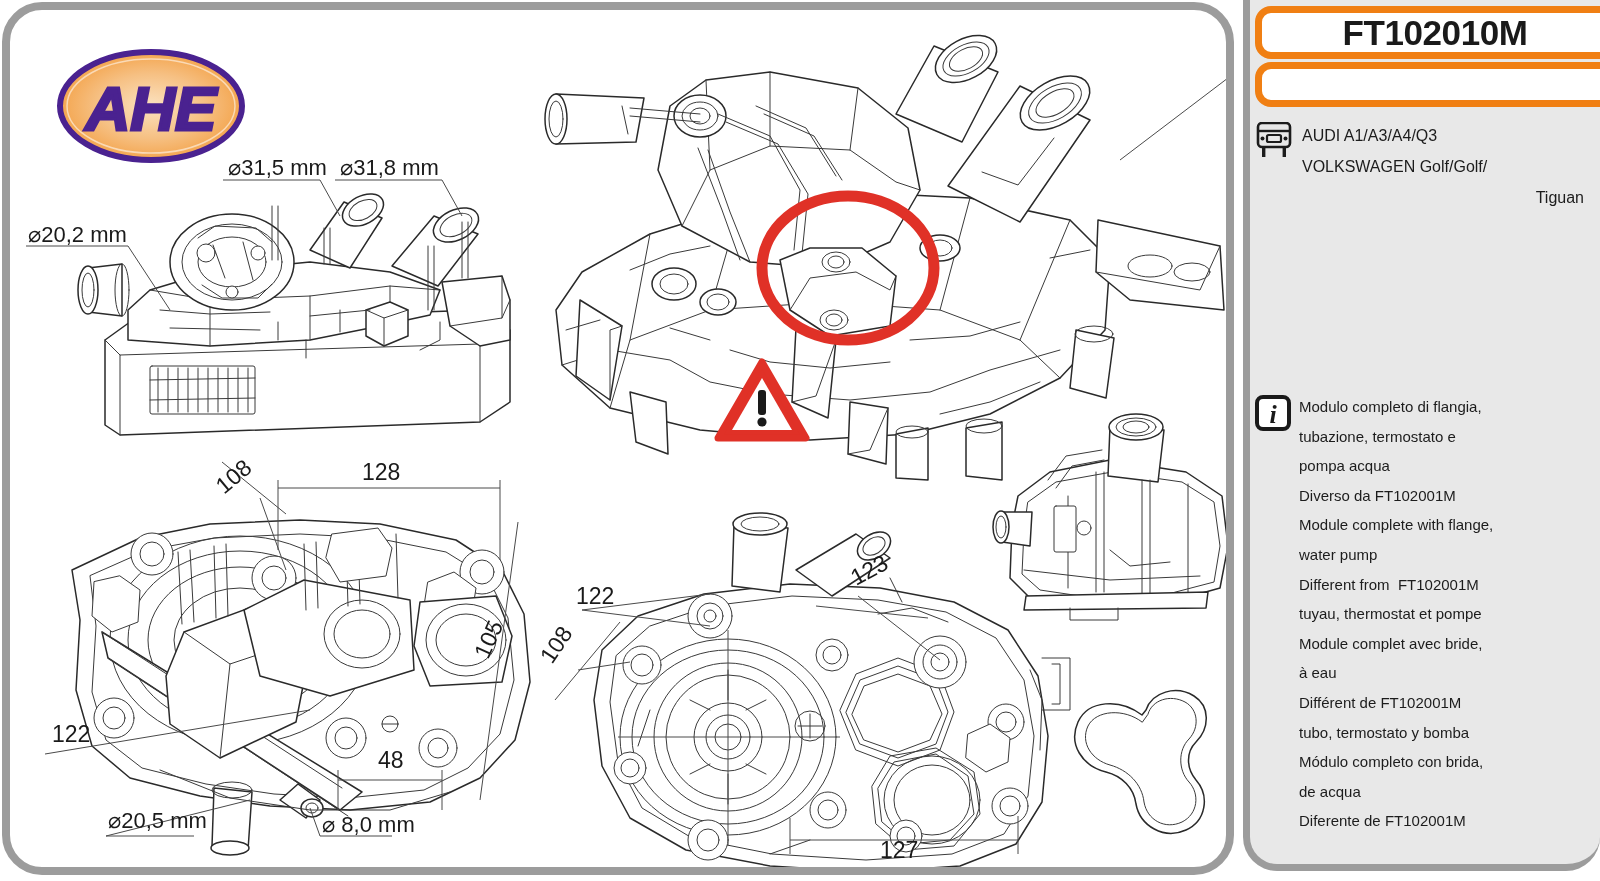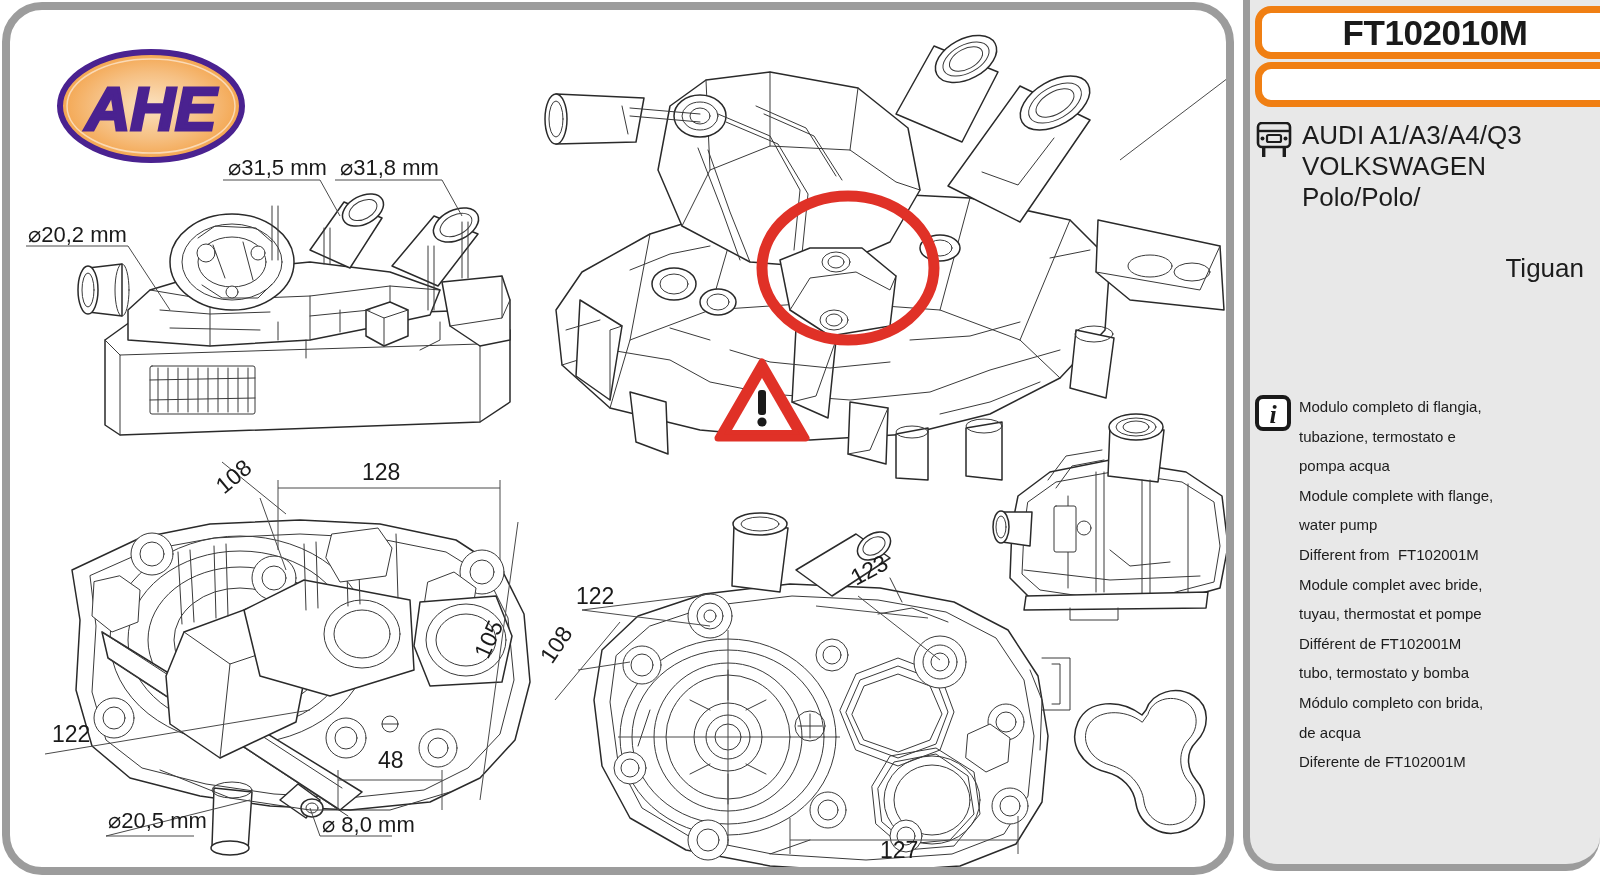--- a/index.html
+++ b/index.html
@@ -88,29 +88,29 @@
     position: absolute;
     left: 12px;
     top: 120px;
     width: 340px;
     display: flex;
     align-items: flex-start;
     gap: 9px;
   }
   #vehicle-icon { flex: 0 0 auto; width: 38px; height: 36px; margin-top: 2px; }
   #vehicle-text {
-    font-size: 26px;
+    font-size: 16px;
     line-height: 31px;
     color: #1c1c1c;
     text-align: right;
     width: 282px;
   }
   #vehicle-text .l { display: block; }
   #vehicle-text .l1, #vehicle-text .l2 { text-align: left; }
-  #vehicle-text .l3 { text-align: right; margin-top: 40px; }
+  #vehicle-text .l3 { text-align: right; }
 
   #desc-row {
     position: absolute;
     left: 12px;
     top: 392px;
     width: 345px;
     display: flex;
     align-items: flex-start;
     gap: 8px;
   }
@@ -594,39 +594,41 @@
         <rect x="3" y="1" width="32" height="24" rx="4" fill="none" stroke="#1c1c1c" stroke-width="2.6"></rect>
         <line x1="4" y1="9" x2="34" y2="9" stroke="#1c1c1c" stroke-width="2.4"></line>
         <rect x="12" y="13" width="14" height="7" rx="1.5" fill="none" stroke="#1c1c1c" stroke-width="2.2"></rect>
         <circle cx="7.5" cy="16.5" r="2" fill="#1c1c1c"></circle>
         <circle cx="30.5" cy="16.5" r="2" fill="#1c1c1c"></circle>
         <rect x="7" y="25" width="3.4" height="10" fill="#1c1c1c"></rect>
         <rect x="27.6" y="25" width="3.4" height="10" fill="#1c1c1c"></rect>
       </svg>
       <div id="vehicle-text">
         <span class="l l1">AUDI A1/A3/A4/Q3</span>
-        <span class="l l2">VOLKSWAGEN Polo/Polo/</span>
+        <span class="l l2">VOLKSWAGEN Golf/Golf/</span>
         <span class="l l3">Tiguan</span>
       </div>
     </div>
 
     <div id="desc-row">
       <svg id="info-icon" viewBox="0 0 36 36">
         <rect x="2" y="2" width="32" height="32" rx="6" fill="#ffffff" stroke="#1a1a1a" stroke-width="4"></rect>
         <text x="18" y="28" text-anchor="middle" font-family="Liberation Serif, serif" font-size="26" font-weight="bold" font-style="italic" fill="#1a1a1a">i</text>
       </svg>
       <div id="desc-text">
         <span class="l">Modulo completo di flangia,</span>
         <span class="l">tubazione, termostato e</span>
         <span class="l">pompa acqua</span>
+        <span class="l">Diverso da FT102001M</span>
         <span class="l">Module complete with flange,</span>
         <span class="l">water pump</span>
         <span class="l">Different from  FT102001M</span>
+        <span class="l">tuyau, thermostat et pompe</span>
         <span class="l">Module complet avec bride,</span>
-        <span class="l">tuyau, thermostat et pompe</span>
+        <span class="l">à eau</span>
         <span class="l">Différent de FT102001M</span>
         <span class="l">tubo, termostato y bomba</span>
         <span class="l">Módulo completo con brida,</span>
         <span class="l">de acqua</span>
         <span class="l">Diferente de FT102001M</span>
       </div>
     </div>
   </div>
 </div>
 

